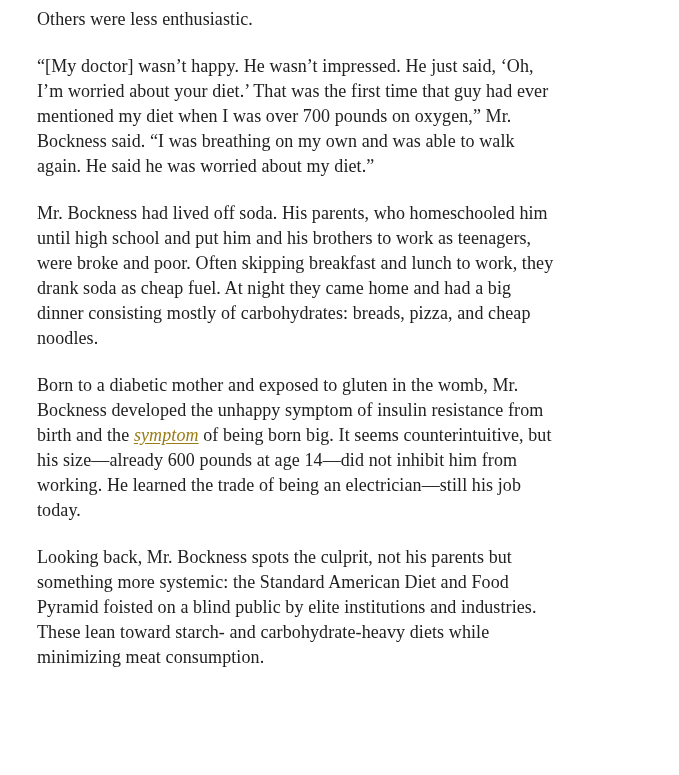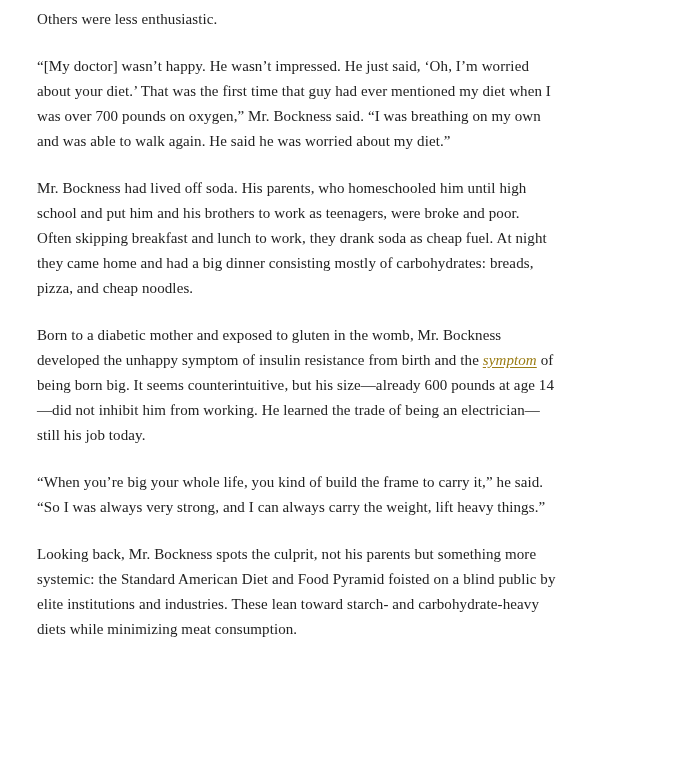--- a/index.html
+++ b/index.html
@@ -12,21 +12,21 @@
     min-height: 775px;
     background: #ffffff;
     box-sizing: border-box;
     overflow: hidden;
   }
   .article-content {
     box-sizing: border-box;
     padding: 7px 22px 10px 37px;
     width: 580px;
     font-family: "Liberation Serif", "DejaVu Serif", serif;
-    font-size: 15px;
+    font-size: 18px;
     line-height: 25px;
     color: #212121;
     letter-spacing: 0.1px;
   }
   .article-content p {
     margin: 0 0 22px 0;
   }
   .article-content p:last-child {
     margin-bottom: 0;
   }
@@ -44,19 +44,18 @@
   <div class="article-content">
 
     <p>Others were less enthusiastic.</p>
 
     <p>“[My doctor] wasn’t happy. He wasn’t impressed. He just said, ‘Oh, I’m worried about your diet.’ That was the first time that guy had ever mentioned my diet when I was over 700 pounds on oxygen,” Mr. Bockness said. “I was breathing on my own and was able to walk again. He said he was worried about my diet.”</p>
 
     <p>Mr. Bockness had lived off soda. His parents, who homeschooled him until high school and put him and his brothers to work as teenagers, were broke and poor. Often skipping breakfast and lunch to work, they drank soda as cheap fuel. At night they came home and had a big dinner consisting mostly of carbohydrates: breads, pizza, and cheap noodles.</p>
 
     <p><span>Born to a diabetic mother and exposed to gluten in the womb, Mr. Bockness developed the unhappy symptom of insulin resistance from birth and the </span><a href="#" class="inline-link">symptom</a><span> of being born big. It seems counterintuitive, but his size—already 600 pounds at age 14—did not inhibit him from working. He learned the trade of being an electrician—still his job today.</span></p>
 
-    <p>“When you’re big your whole life, you kind of build the frame to carry it,” he said. “So I was always very strong, and I can always carry the weight, lift heavy things.”</p>
 
 
     <p>Looking back, Mr. Bockness spots the culprit, not his parents but something more systemic: the Standard American Diet and Food Pyramid foisted on a blind public by elite institutions and industries. These lean toward starch- and carbohydrate-heavy diets while minimizing meat consumption.</p>
 
   </div>
 </div>
 
 </body></html>

